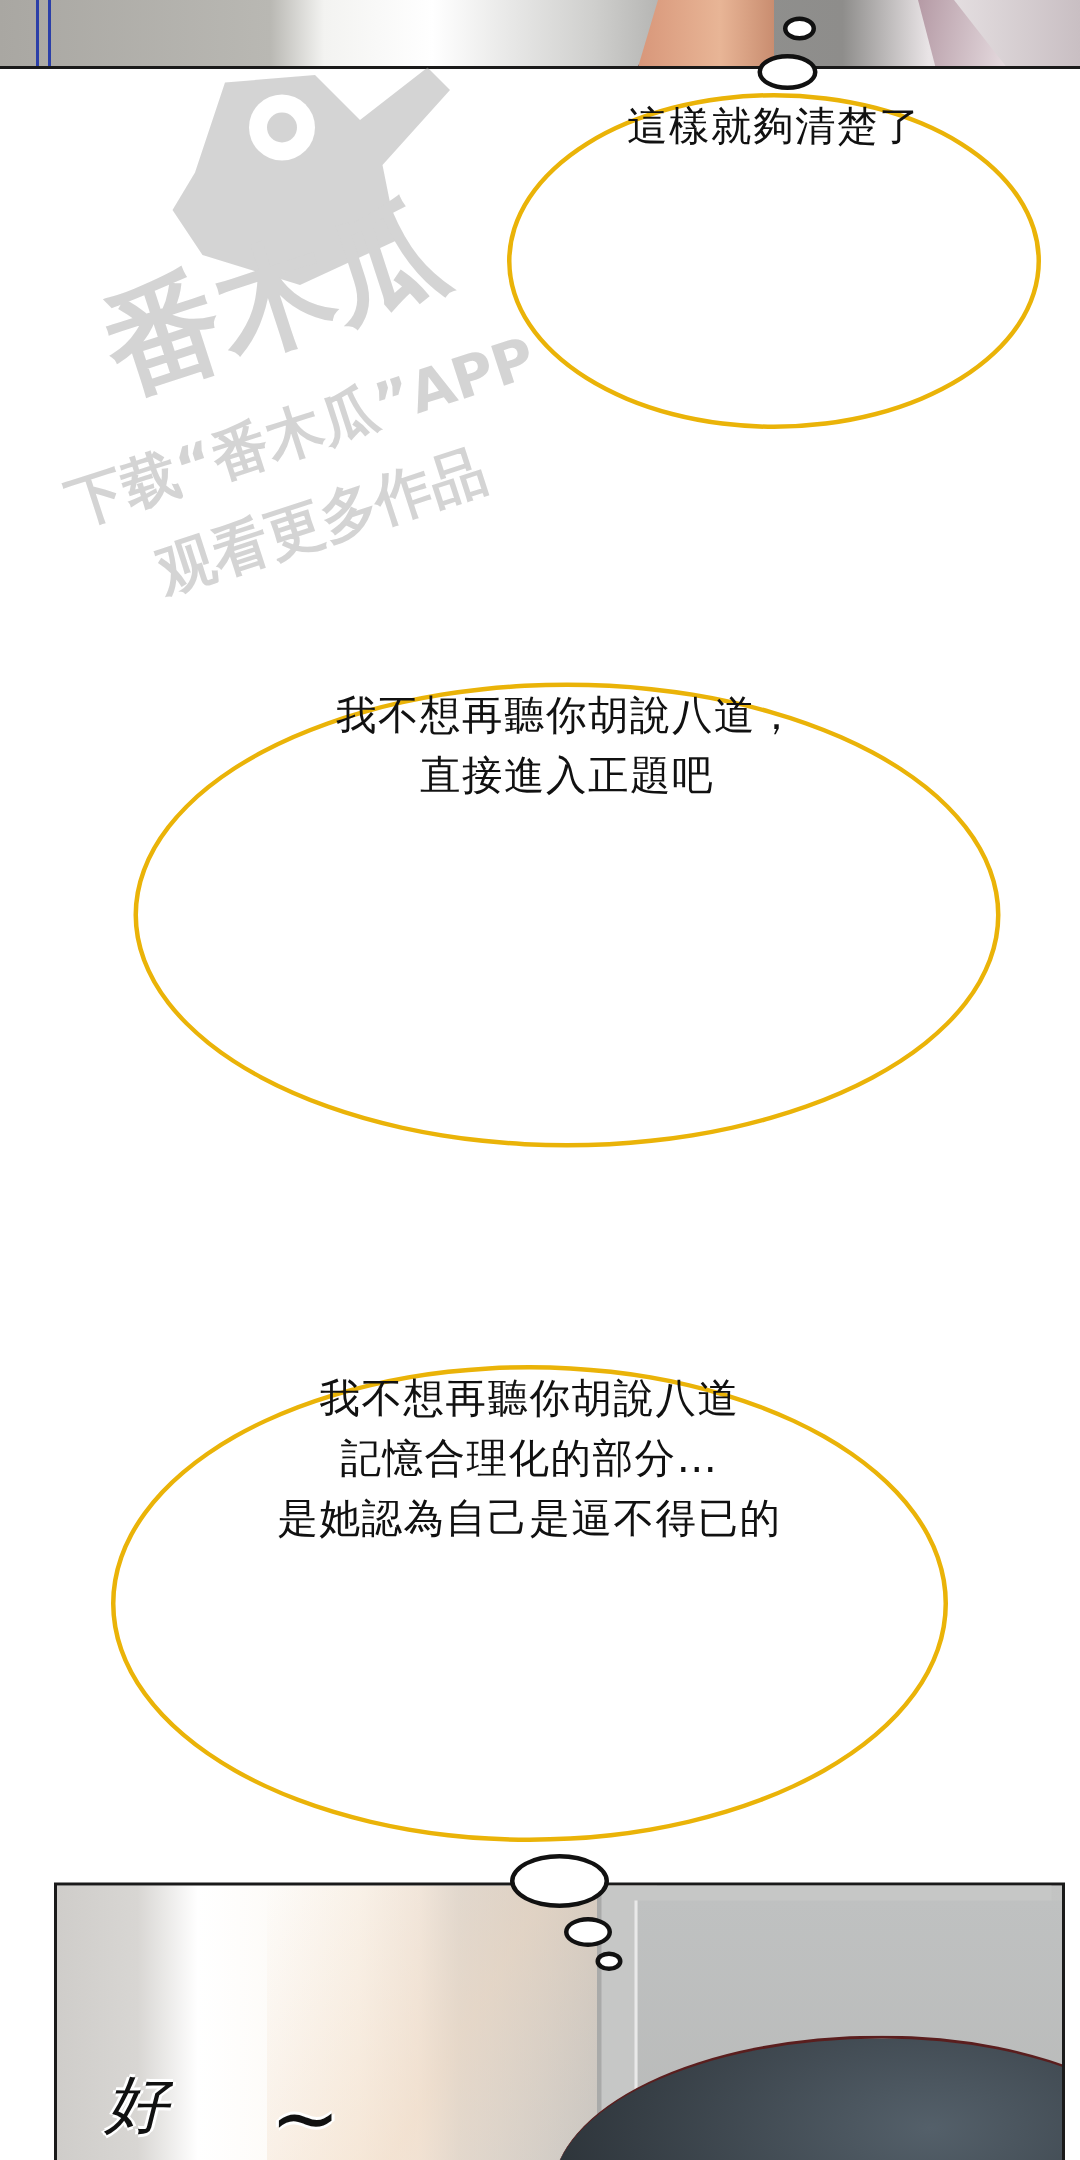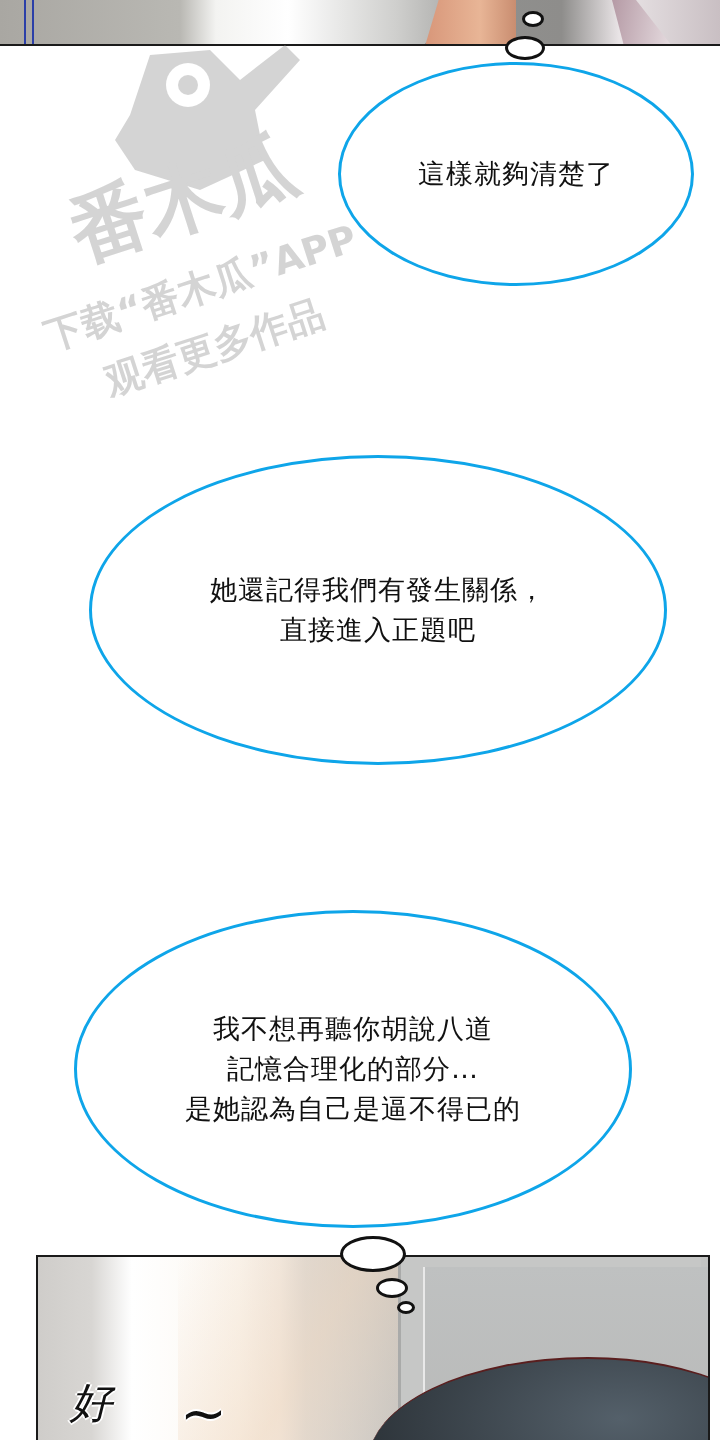--- a/index.html
+++ b/index.html
@@ -12,22 +12,22 @@
      background:linear-gradient(90deg,#a9a7a2 0%,#b9b8b3 25%,#f3f3f1 30%,#ffffff 40%,#cfcfcd 55%,#8f8f8d 70%,#8e8d8b 78%,#e9e4e6 86%,#c9bfc3 100%);
      border-bottom:2px solid #1a1a1a; box-sizing:border-box; }
   .blue-line { left:24px; top:0; width:6px; height:46px; border-left:2px solid #2b3fa8; border-right:2px solid #2b3fa8; }
   .skin { left:425px; top:0; width:90px; height:46px; background:linear-gradient(90deg,#d8977a,#e8b596 60%,#c98d70); border-left:1px solid #6b2a1c; clip-path:polygon(15% 0,100% 0,100% 100%,0 100%); }
   .sleeve { left:612px; top:0; width:60px; height:46px; background:linear-gradient(100deg,#b59aa5,#e6dce0); clip-path:polygon(0 0,40% 0,100% 100%,20% 100%); }
 
   
   .watermark { left:40px; top:20px; width:400px; height:380px; opacity:0.42; pointer-events:none; }
 
   
-  .bubble { position:absolute; background:#fff; border:3px solid #0ea5e9; border-radius:50%; box-sizing:border-box;
-            display:flex; align-items:center; justify-content:center; text-align:center; }
+  .bubble { position:absolute; background:#fff; border:3px solid #eab308; border-radius:50%; box-sizing:border-box;
+            display:flex; justify-content:center; text-align:center; }
   .bubble-text { font-size:27px; line-height:40px; color:#111; white-space:pre-line; letter-spacing:1px; }
   .puff { position:absolute; background:#fff; border:3px solid #111; border-radius:50%; box-sizing:border-box; }
 
   
   .bottom-panel { left:36px; top:1255px; width:674px; height:200px; overflow:hidden;
      border:2px solid #1a1a1a; box-sizing:border-box;
      background:linear-gradient(90deg,#cfcdca 0%,#d8d6d3 8%,#ffffff 14%,#fbf7f1 30%,#f2ece6 36%,#d9d8d6 40%,#b9bab9 60%,#c3c4c3 100%); }
   .light-beam { left:140px; top:0; width:260px; height:200px; background:linear-gradient(120deg,rgba(255,240,220,0) 0%,rgba(240,215,190,0.55) 50%,rgba(255,255,255,0) 100%); }
   .door-frame { left:360px; top:0; width:300px; height:200px; border-left:3px solid #a9aaa9; background:#c6c7c6; }
   .door-inner { left:385px; top:10px; width:290px; height:190px; border-left:2px solid #e9e9e9; background:linear-gradient(180deg,#bfc1c1,#b8b9b8); }
@@ -60,21 +60,21 @@
 </svg>
 
 <div class="puff" style="left:522px;top:11px;width:22px;height:16px;"></div>
 <div class="puff" style="left:505px;top:36px;width:40px;height:24px;"></div>
 
 <div class="bubble" style="left:338px;top:62px;width:356px;height:224px;">
   <span class="bubble-text">這樣就夠清楚了</span>
 </div>
 
 <div class="bubble" style="left:89px;top:455px;width:578px;height:310px;">
-  <span class="bubble-text">她還記得我們有發生關係，
+  <span class="bubble-text">我不想再聽你胡說八道，
 直接進入正題吧</span>
 </div>
 
 <div class="bubble" style="left:74px;top:910px;width:558px;height:318px;">
   <span class="bubble-text">我不想再聽你胡說八道
 記憶合理化的部分…
 是她認為自己是逼不得已的</span>
 </div>
 
 <div class="abs bottom-panel">

